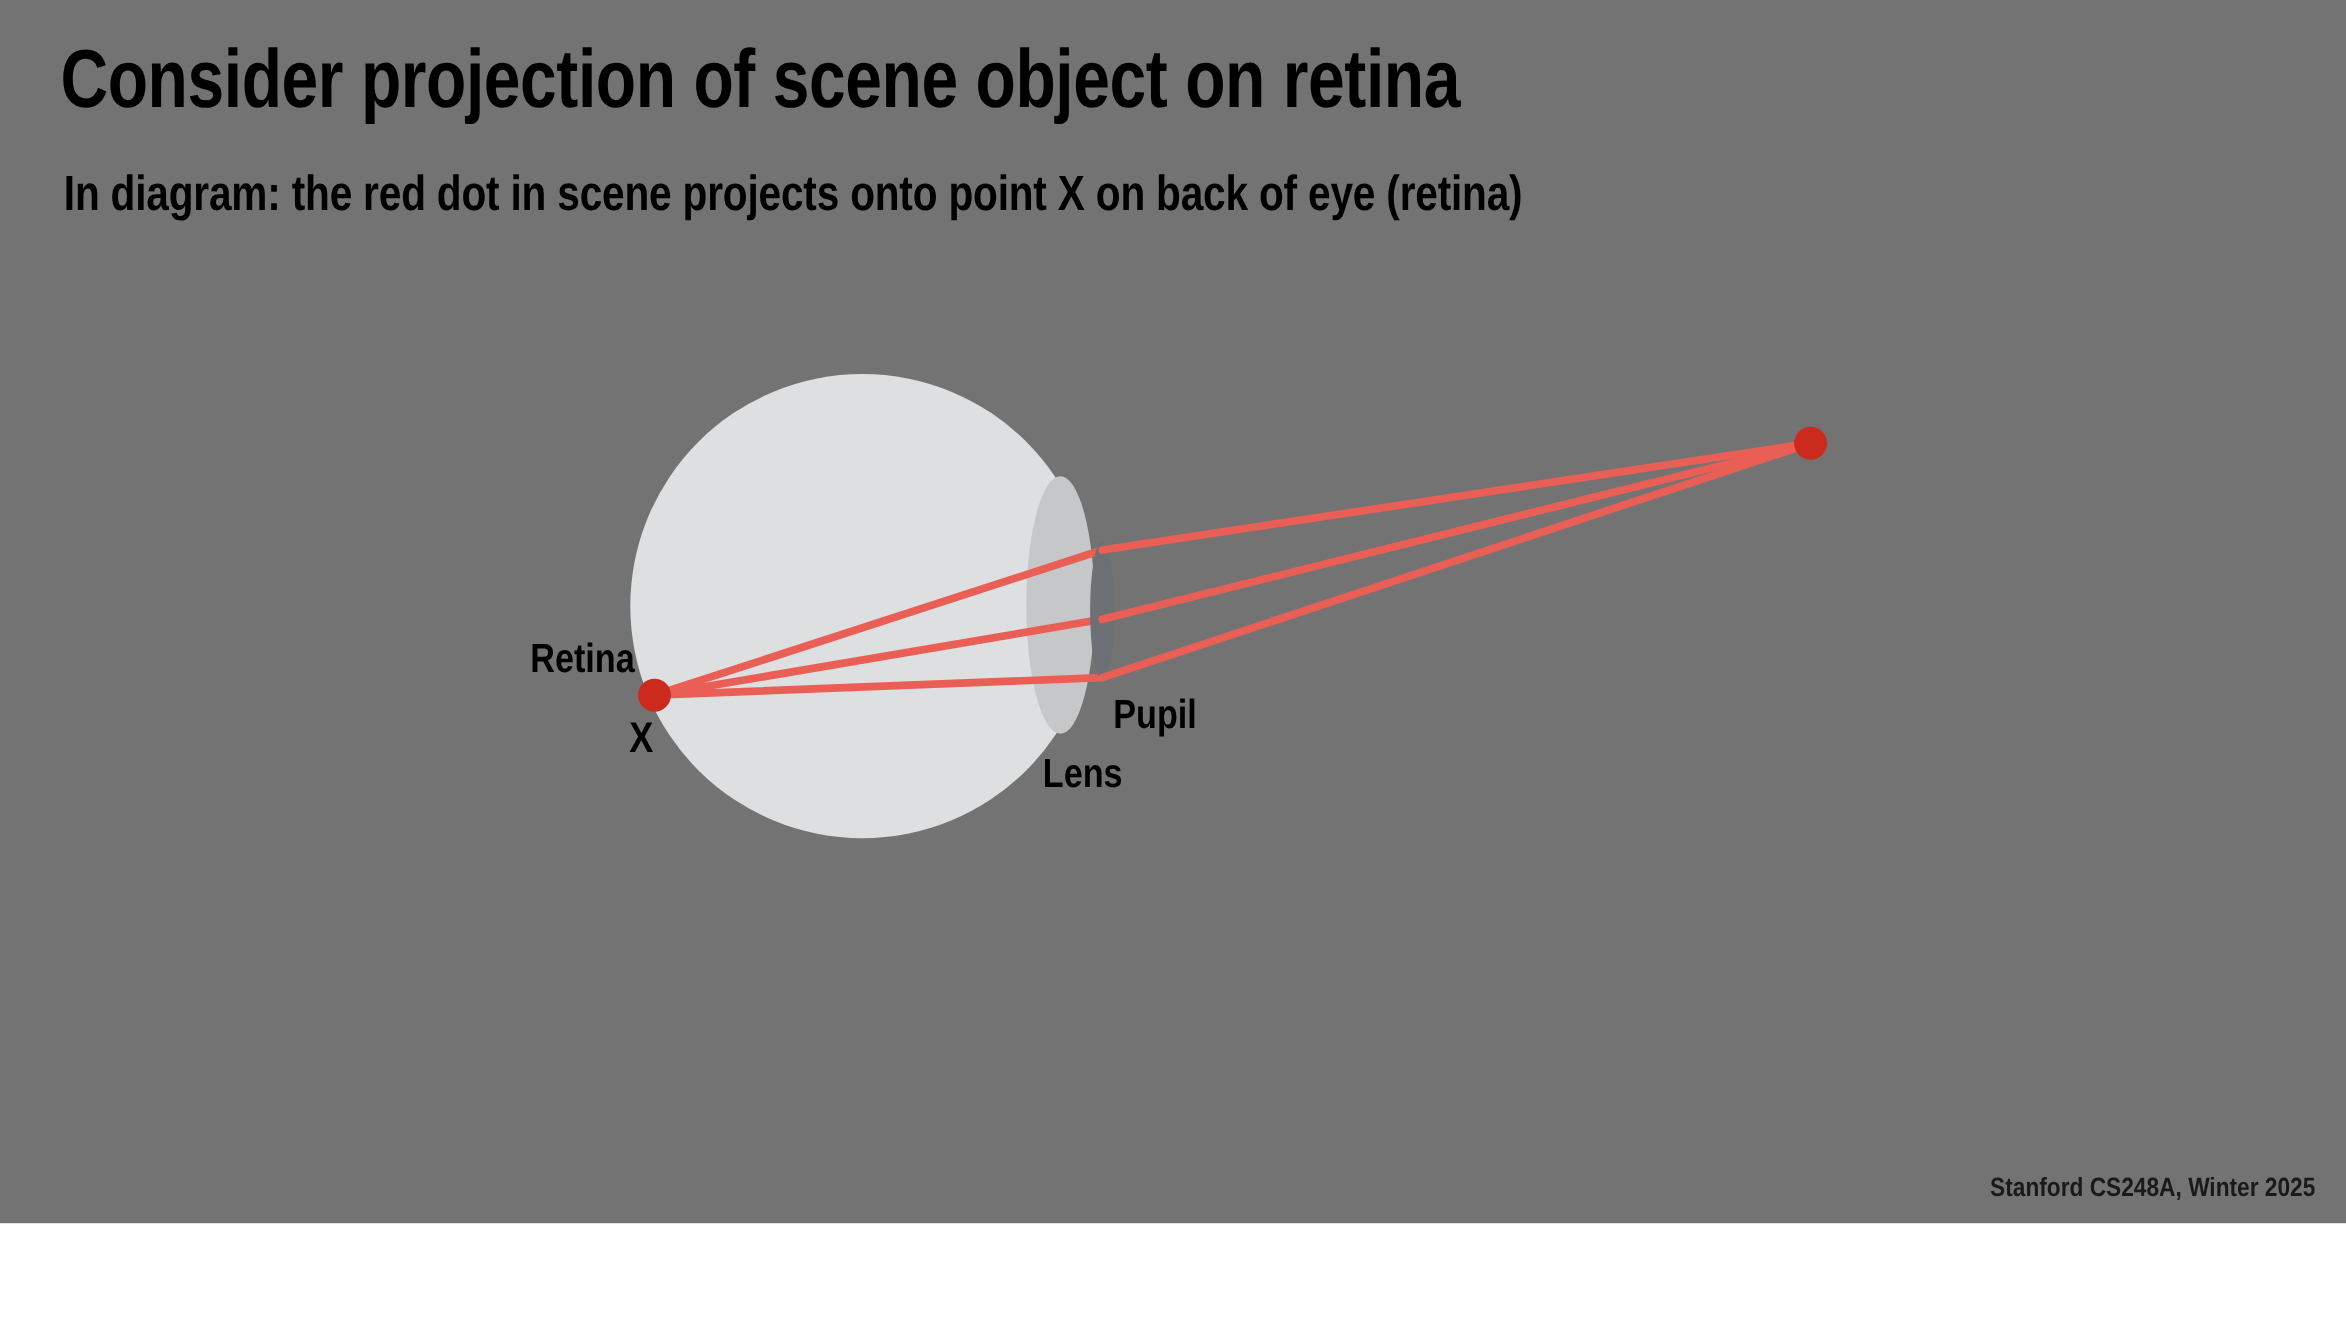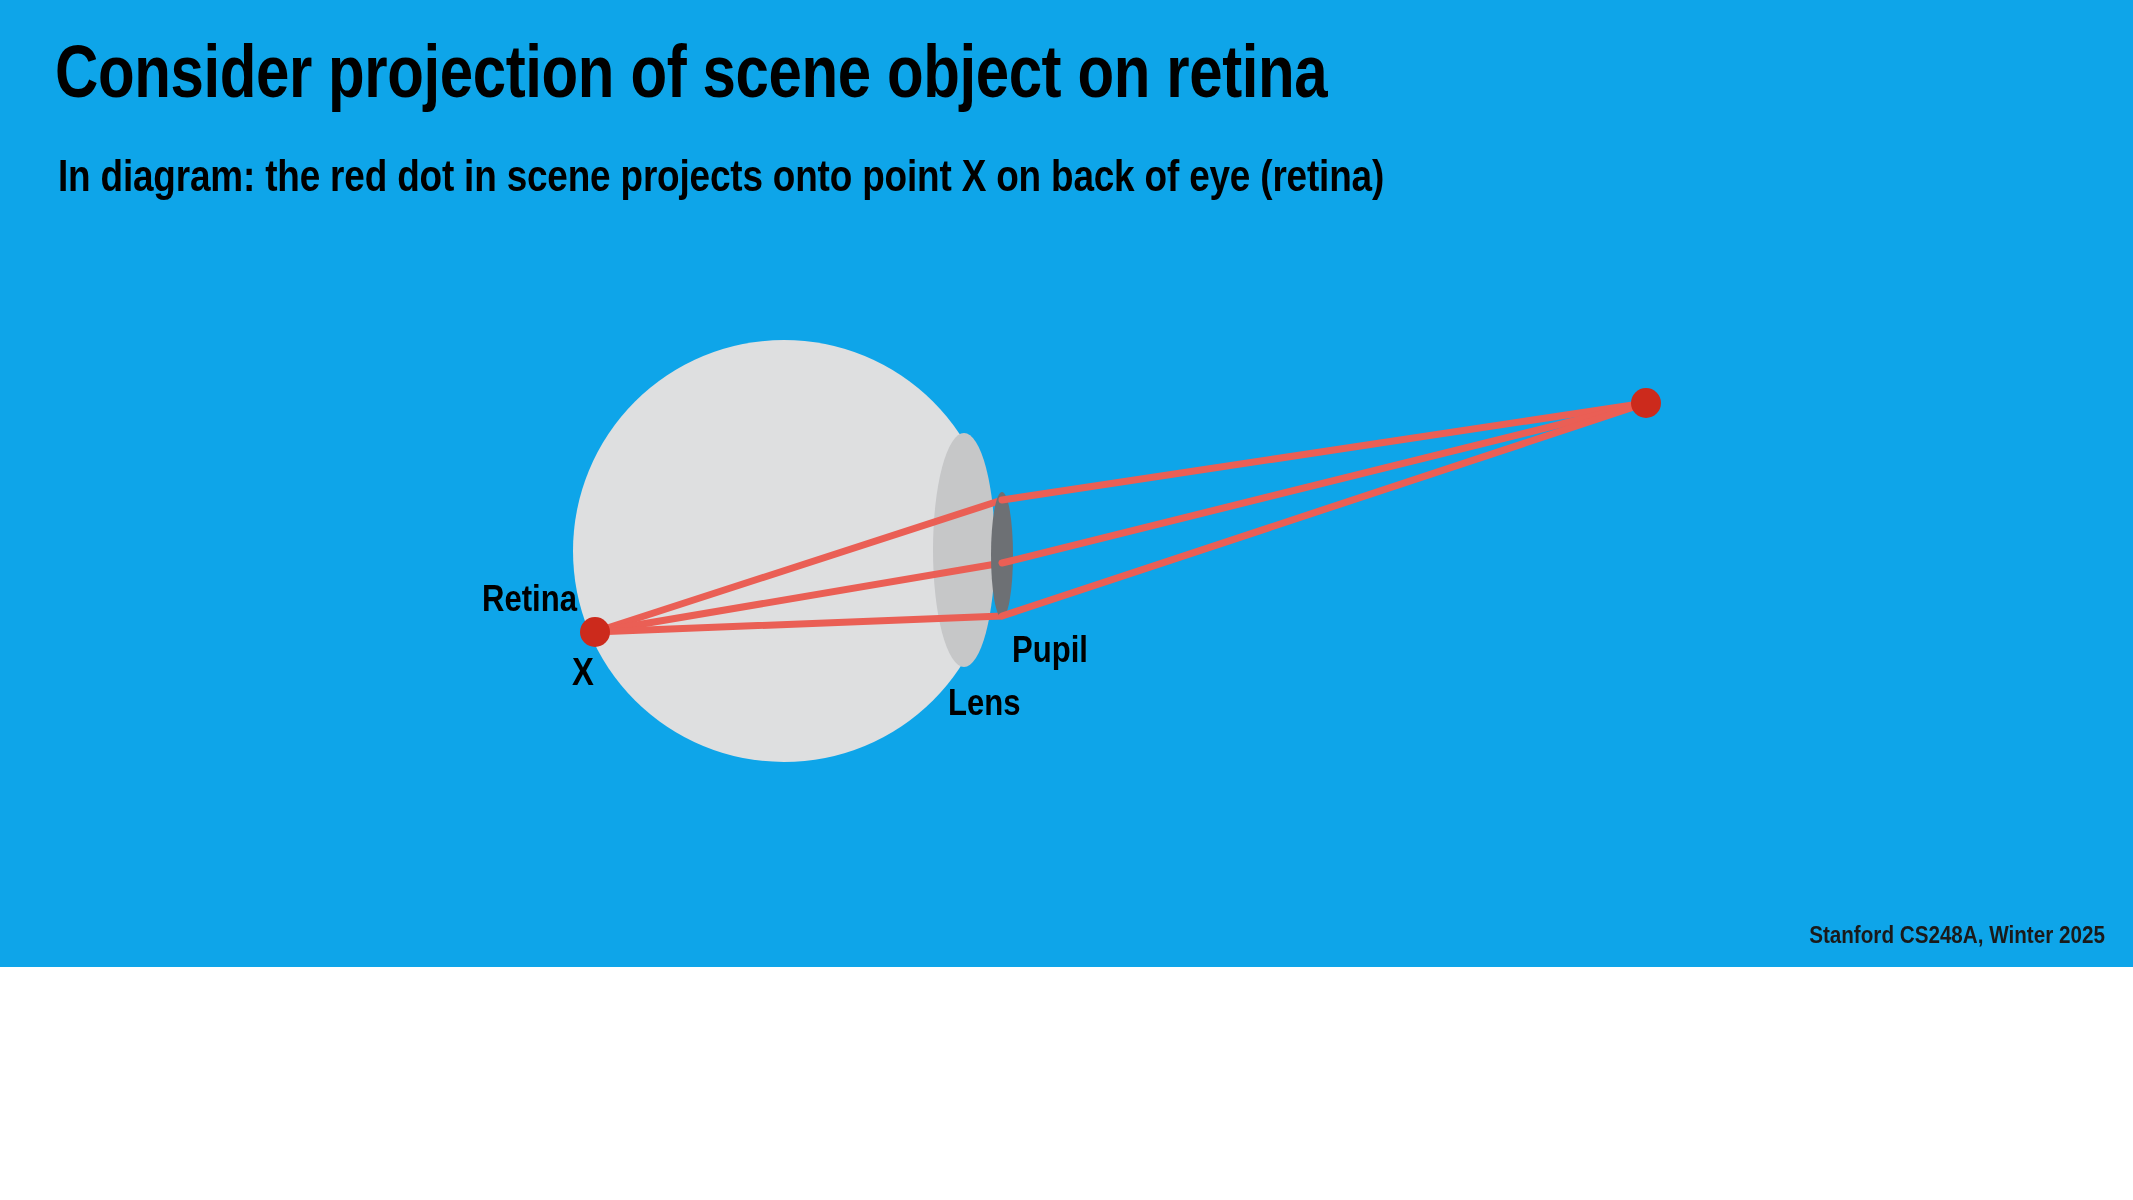--- a/index.html
+++ b/index.html
@@ -15,22 +15,22 @@
     overflow: hidden;
     font-family: "Liberation Sans", "DejaVu Sans", sans-serif;
     -webkit-font-smoothing: antialiased;
   }
 
   #slide {
     position: absolute;
     left: 0;
     top: 0;
     width: 2133px;
-    height: 967px;
-    background: #0ea5e9;
+    height: 1112px;
+    background: #737373;
   }
 
   
   .slide-title {
     position: absolute;
     left: 55px;
     top: 24px;
     width: 1900px;
     font-size: 75px;
     line-height: 94px;

